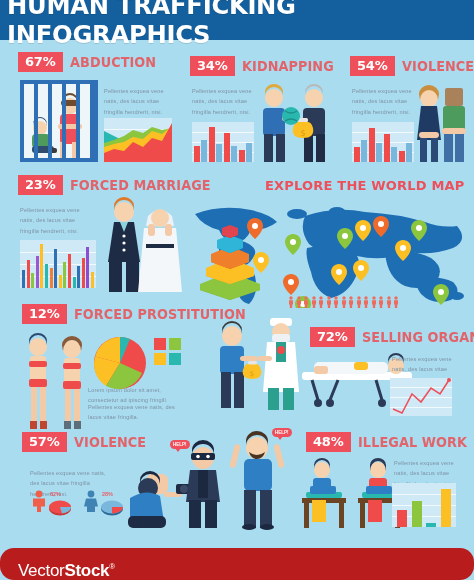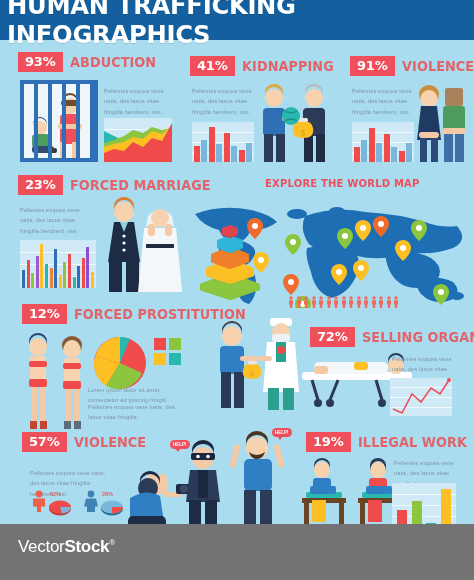--- a/index.html
+++ b/index.html
@@ -74,33 +74,33 @@
   .bar { width: 6px; }
 
   
   .fig { position: absolute; }
 
   
   .map-title {
     position: absolute;
     color: #ee4f5a;
     font-weight: bold;
-    font-size: 10px;
+    font-size: 13px;
     font-family: "DejaVu Sans", sans-serif;
     letter-spacing: 0.2px;
   }
   .ppl-row { position: absolute; display: flex; gap: 1.5px; }
   .ppl { width: 6px; height: 12px; }
 
   
   .footer {
     position: absolute; left: 0; bottom: 0;
-    width: 474px; height: 56px;
-    background: #737373;
-    display: flex; align-items: center;
+    width: 474px; height: 32px;
+    background: #b91c1c;
+    display: flex; align-items: center; border-radius: 14px;
   }
   .vs-logo {
     position: absolute; left: 18px; top: 13px;
     font-size: 17px; color: #ffffff; letter-spacing: -0.3px;
   }
   .vs-logo b { font-weight: bold; }
   .vs-logo sup { font-size: 8px; vertical-align: super; }
   .vs-url {
     position: absolute; left: 330px; top: 17px;
     font-size: 10px; color: #e8e8ee; letter-spacing: 0.2px;
@@ -127,21 +127,21 @@
 <body>
 
 <div id="page">
 
   <div class="header">
     <div class="header-title">HUMAN TRAFFICKING INFOGRAPHICS</div>
   </div>
 
   <div class="sec" style="left:18px; top:52px;">
     <div class="headrow">
-      <span class="pct">93%</span>
+      <span class="pct">67%</span>
       <span class="sectitle">ABDUCTION</span>
     </div>
   </div>
 
   <svg class="fig" style="left:20px; top:80px;" width="78" height="82" viewBox="0 0 78 82">
     <rect x="2" y="2" width="74" height="78" fill="#eef6fa" stroke="#2f6fb5" stroke-width="4"></rect>
 
     <g>
       <rect x="40" y="34" width="20" height="30" rx="4" fill="#ee4f5a"></rect>
       <rect x="40" y="62" width="6" height="16" fill="#f3c9a6"></rect>
@@ -176,21 +176,21 @@
     <svg width="68" height="44" viewBox="0 0 68 44" style="position:absolute;left:0;top:0;">
       <polygon points="0,13 10,18 20,23 29,24 39,26 48,19 58,22 68,19 68,44 0,44" fill="#29b8b0"></polygon>
       <polygon points="0,25 10,22 20,18 29,12 39,15 48,9 58,12 68,10 68,44 0,44" fill="#8cc63e"></polygon>
       <polygon points="0,29 10,26 20,24 29,19 39,21 48,13 58,16 68,8 68,44 0,44" fill="#fcc024"></polygon>
       <polygon points="0,35 10,31 20,33 29,24 39,29 48,20 58,23 68,5 68,44 0,44" fill="#ef4b4b"></polygon>
     </svg>
   </div>
 
   <div class="sec" style="left:190px; top:56px;">
     <div class="headrow">
-      <span class="pct">41%</span>
+      <span class="pct">34%</span>
       <span class="sectitle">KIDNAPPING</span>
     </div>
   </div>
   <div class="body-txt" style="position:absolute; left:192px; top:86px; width:66px;">Pellentes exquea vene natis, des lacus vitae fringilla hendrerit, nisi.</div>
   <div class="chartbox" style="left:192px; top:122px; width:62px; height:40px; position:absolute;">
     <div class="grid-line" style="top:10px;"></div>
     <div class="grid-line" style="top:20px;"></div>
     <div class="grid-line" style="top:30px;"></div>
     <div class="bars">
       <div class="bar" style="height:16px;background:#ef4b4b;"></div>
@@ -227,21 +227,21 @@
       <text x="48" y="58" font-size="8" fill="#d89b10" text-anchor="middle" font-family="DejaVu Sans">$</text>
     </g>
     <g>
       <circle cx="36" cy="38" r="9" fill="#29b8b0"></circle>
       <path d="M30 33 q6 4 12 0 M30 43 q6 -4 12 0" stroke="#1d8f89" fill="none" stroke-width="1.5"></path>
     </g>
   </svg>
 
   <div class="sec" style="left:350px; top:56px;">
     <div class="headrow">
-      <span class="pct">91%</span>
+      <span class="pct">54%</span>
       <span class="sectitle">VIOLENCE</span>
     </div>
   </div>
   <div class="body-txt" style="position:absolute; left:352px; top:86px; width:66px;">Pellentes exquea vene natis, des lacus vitae fringilla hendrerit, nisi.</div>
   <div class="chartbox" style="left:352px; top:122px; width:62px; height:40px; position:absolute;">
     <div class="grid-line" style="top:10px;"></div>
     <div class="grid-line" style="top:20px;"></div>
     <div class="grid-line" style="top:30px;"></div>
     <div class="bars">
       <div class="bar" style="height:15px;background:#ef4b4b;"></div>
@@ -665,21 +665,21 @@
     <rect x="17" y="20" width="18" height="16" rx="3" fill="#ef4b4b"></rect>
     <rect x="10" y="34" width="36" height="6" rx="2" fill="#29b8b0"></rect>
     <rect x="14" y="28" width="26" height="8" rx="2" fill="#2f7fc4"></rect>
     <rect x="6" y="40" width="44" height="5" fill="#6b4423"></rect>
     <rect x="8" y="45" width="5" height="25" fill="#6b4423"></rect>
     <rect x="43" y="45" width="5" height="25" fill="#6b4423"></rect>
     <rect x="16" y="42" width="14" height="22" fill="#ef4b4b"></rect>
   </svg>
   <div class="sec" style="left:306px; top:432px;">
     <div class="headrow">
-      <span class="pct">19%</span>
+      <span class="pct">48%</span>
       <span class="sectitle">ILLEGAL WORK</span>
     </div>
   </div>
   <div class="body-txt" style="position:absolute; left:394px; top:458px; width:66px;">Pellentes exquea vene natis, des lacus vitae fringilla hendrerit, nisi.</div>
   <div class="chartbox" style="left:392px; top:483px; width:64px; height:44px; position:absolute;">
     <div class="grid-line" style="top:11px;"></div>
     <div class="grid-line" style="top:22px;"></div>
     <div class="grid-line" style="top:33px;"></div>
     <div class="bars" style="justify-content:space-evenly;">
       <div class="bar" style="width:10px;height:17px;background:#ef4b4b;"></div>

